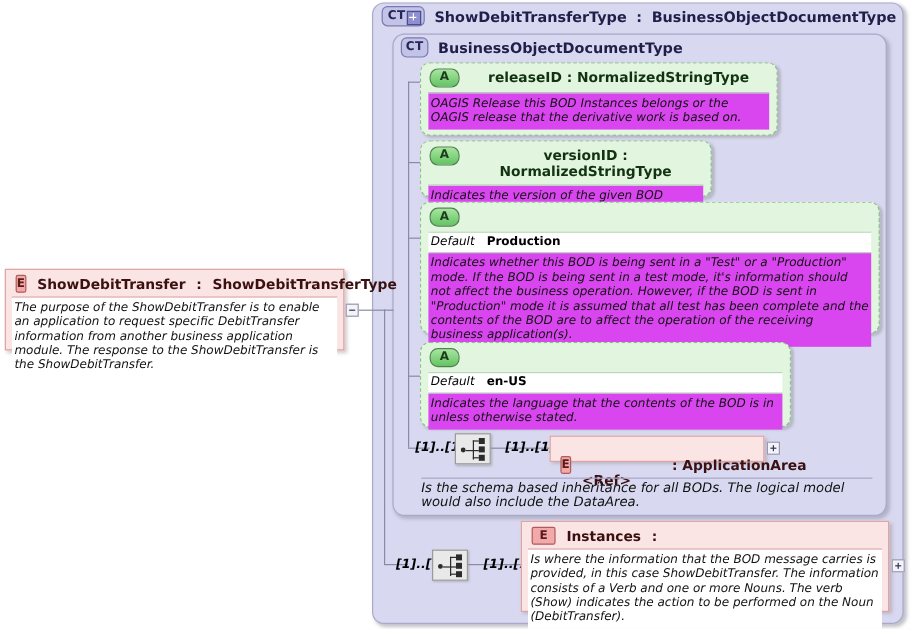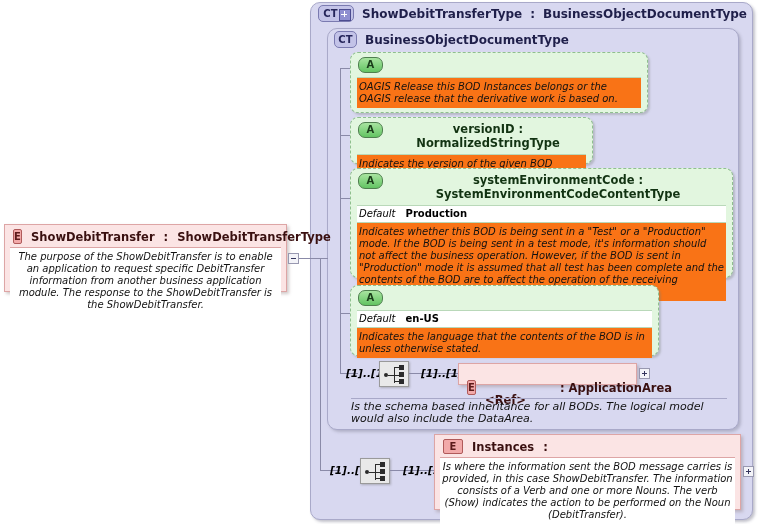--- a/index.html
+++ b/index.html
@@ -123,21 +123,21 @@
     align-items: flex-start;
     gap: 8px;
     padding: 4px 7px 4px 7px;
     font-size: 11.5px;
     font-weight: bold;
     color: #123312;
     line-height: 14px;
   }
   .attr-head .ttl { text-align: center; flex: 1; }
   .attr-body {
-    background: #f97316;
+    background: #d946ef;
     border-top: 1px solid #b9d8b9;
     margin: 0 6px 5px 6px;
     padding: 3px 2px 3px 2px;
     font-style: italic;
     font-size: 10px;
     line-height: 12px;
     color: #111111;
   }
   .attr-default {
     background: #ffffff;
@@ -174,21 +174,20 @@
   }
   .elem-body {
     background: #ffffff;
     border-top: 1px solid #dda5a5;
     margin: 0 5px 4px 5px;
     padding: 3px 2px;
     font-style: italic;
     font-size: 10px;
     line-height: 12px;
     color: #111111;
-    text-align: center;
   }
   .elem-ref .elem-head { gap: 0; }
   .elem-ref .refname { margin-left: 9px; margin-top: 25px; }
   .elem-ref .reftype { margin-left: 34px; }
 
   
   .note {
     position: absolute;
     font-style: italic;
     font-size: 11px;
@@ -316,44 +315,44 @@
 
   <div class="ln h" style="left:340px; top:68px; width:14px;"></div>
   <div class="ln h" style="left:340px; top:135px; width:14px;"></div>
   <div class="ln h" style="left:340px; top:198px; width:14px;"></div>
   <div class="ln h" style="left:340px; top:313px; width:14px;"></div>
   <div class="ln h" style="left:340px; top:373px; width:18px;"></div>
 
   <div class="attr" style="left:350px; top:52px; width:298px; height:61px;">
     <div class="attr-head">
       <span class="badge badge-a">A</span>
+      <span class="ttl">
+        <span>releaseID</span>
+        <span>:</span>
+        <span>NormalizedStringType</span>
+      </span>
     </div>
     <div class="attr-body">OAGIS Release this BOD Instances belongs or the OAGIS release that the derivative work is based on.</div>
   </div>
 
   <div class="attr" style="left:350px; top:117px; width:243px; height:47px;">
     <div class="attr-head">
       <span class="badge badge-a">A</span>
       <span class="ttl">
         <span>versionID</span>
         <span>:</span>
         <span>NormalizedStringType</span>
       </span>
     </div>
     <div class="attr-body">Indicates the version of the given BOD definition.</div>
   </div>
 
   <div class="attr" style="left:350px; top:168px; width:383px; height:110px;">
     <div class="attr-head">
       <span class="badge badge-a">A</span>
-      <span class="ttl">
-        <span>systemEnvironmentCode</span>
-        <span>:</span>
-        <span>SystemEnvironmentCodeContentType</span>
-      </span>
     </div>
     <div class="attr-default">
       <span class="lbl">Default</span>
       <span class="val">Production</span>
     </div>
     <div class="attr-body nosep">Indicates whether this BOD is being sent in a "Test" or a "Production" mode. If the BOD is being sent in a test mode, it's information should not affect the business operation. However, if the BOD is sent in "Production" mode it is assumed that all test has been complete and the contents of the BOD are to affect the operation of the receiving business application(s).</div>
   </div>
 
   <div class="attr" style="left:350px; top:285px; width:309px; height:71px;">
     <div class="attr-head">
@@ -420,21 +419,21 @@
   <div class="ln h" style="left:390px; top:470px; width:45px;"></div>
 
   <div class="card" style="left:403px; top:464px;">[1]..[1]</div>
 
   <div class="elem" style="left:434px; top:434px; width:307px; height:76px;">
     <div class="elem-head">
       <span class="badge badge-e">E</span>
       <span>Instances</span>
       <span>:</span>
     </div>
-    <div class="elem-body">Is where the information sent the BOD message carries is provided, in this case ShowDebitTransfer. The information consists of a Verb and one or more Nouns. The verb (Show) indicates the action to be performed on the Noun (DebitTransfer).</div>
+    <div class="elem-body">Is where the information that the BOD message carries is provided, in this case ShowDebitTransfer. The information consists of a Verb and one or more Nouns. The verb (Show) indicates the action to be performed on the Noun (DebitTransfer).</div>
   </div>
   <div class="togglebox plus" style="left:743px; top:466px;"></div>
 
   <div class="elem" style="left:4px; top:224px; width:283px; height:68px;">
     <div class="elem-head">
       <span class="badge badge-e">E</span>
       <span>ShowDebitTransfer</span>
       <span>:</span>
       <span>ShowDebitTransferType</span>
     </div>

